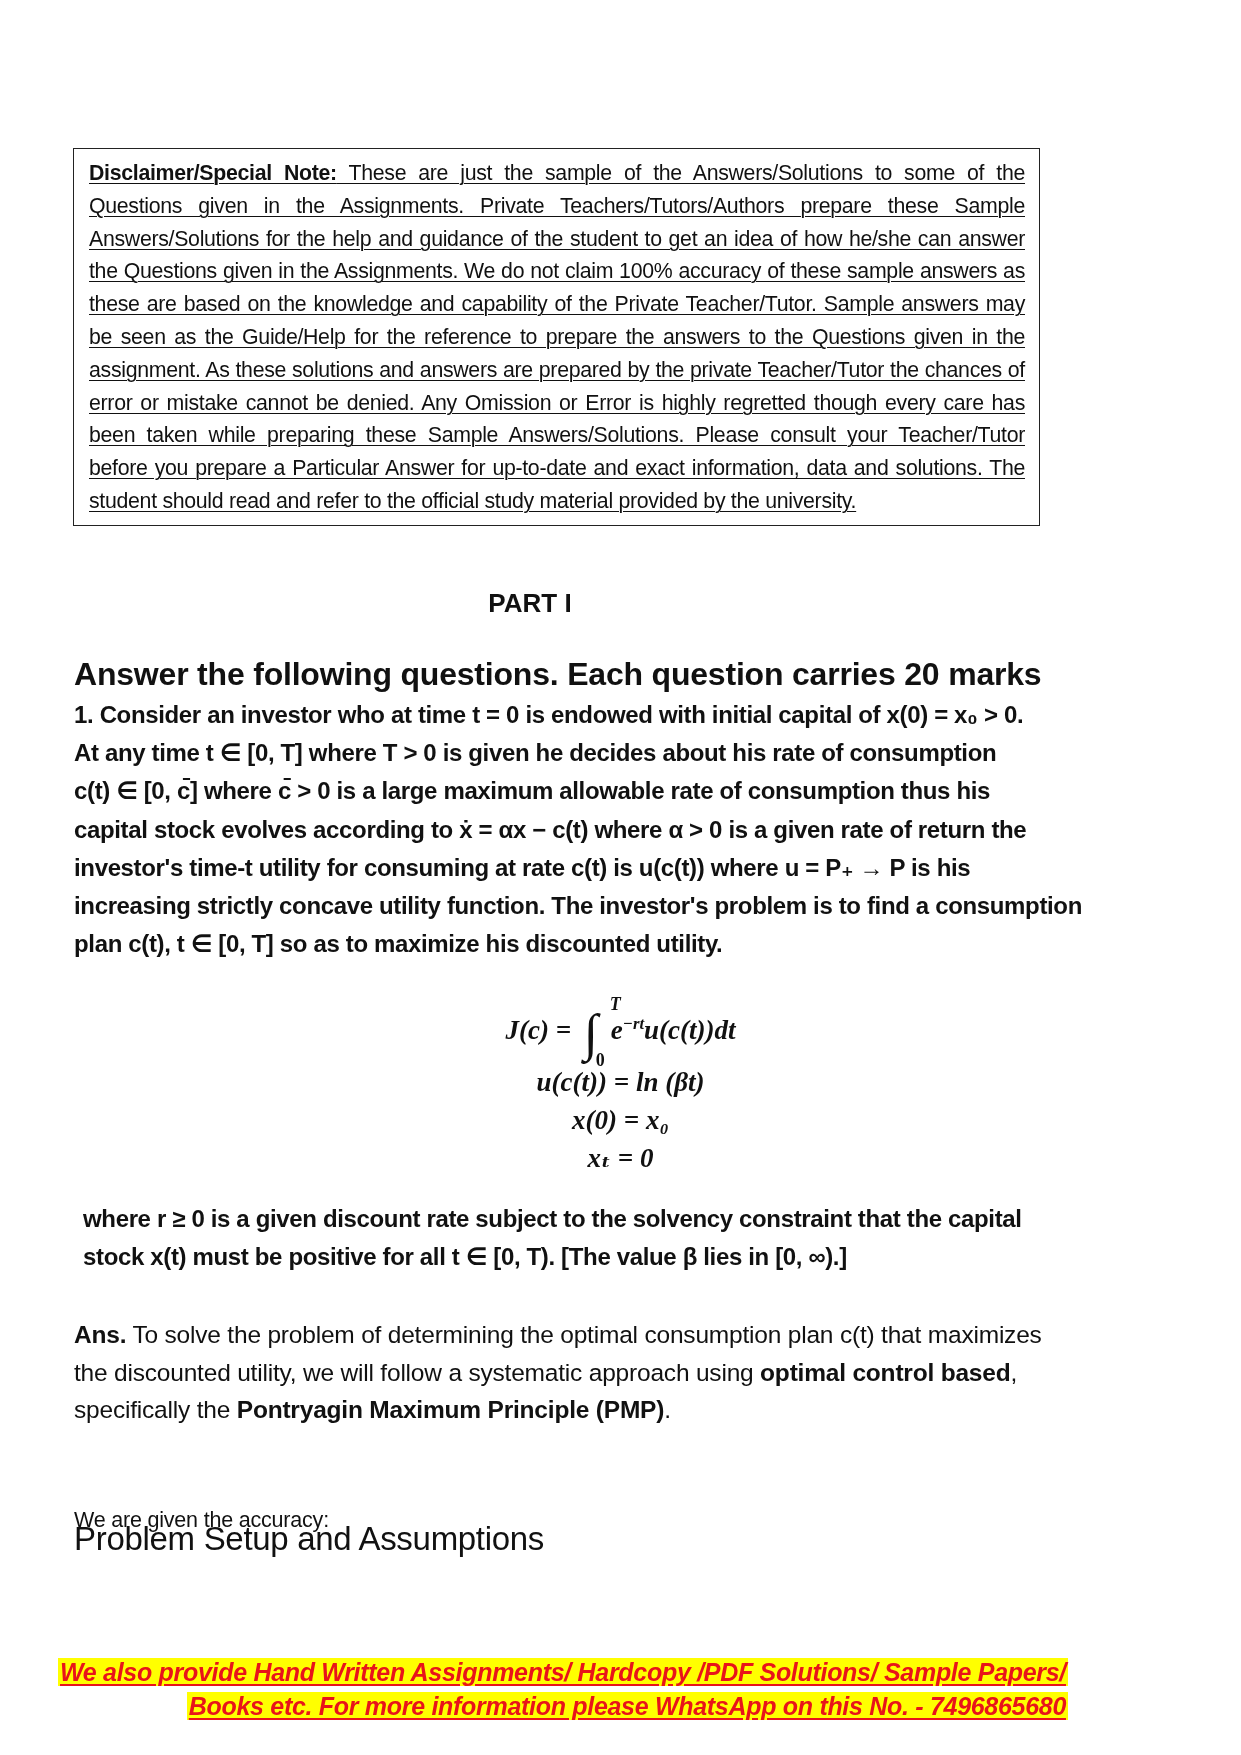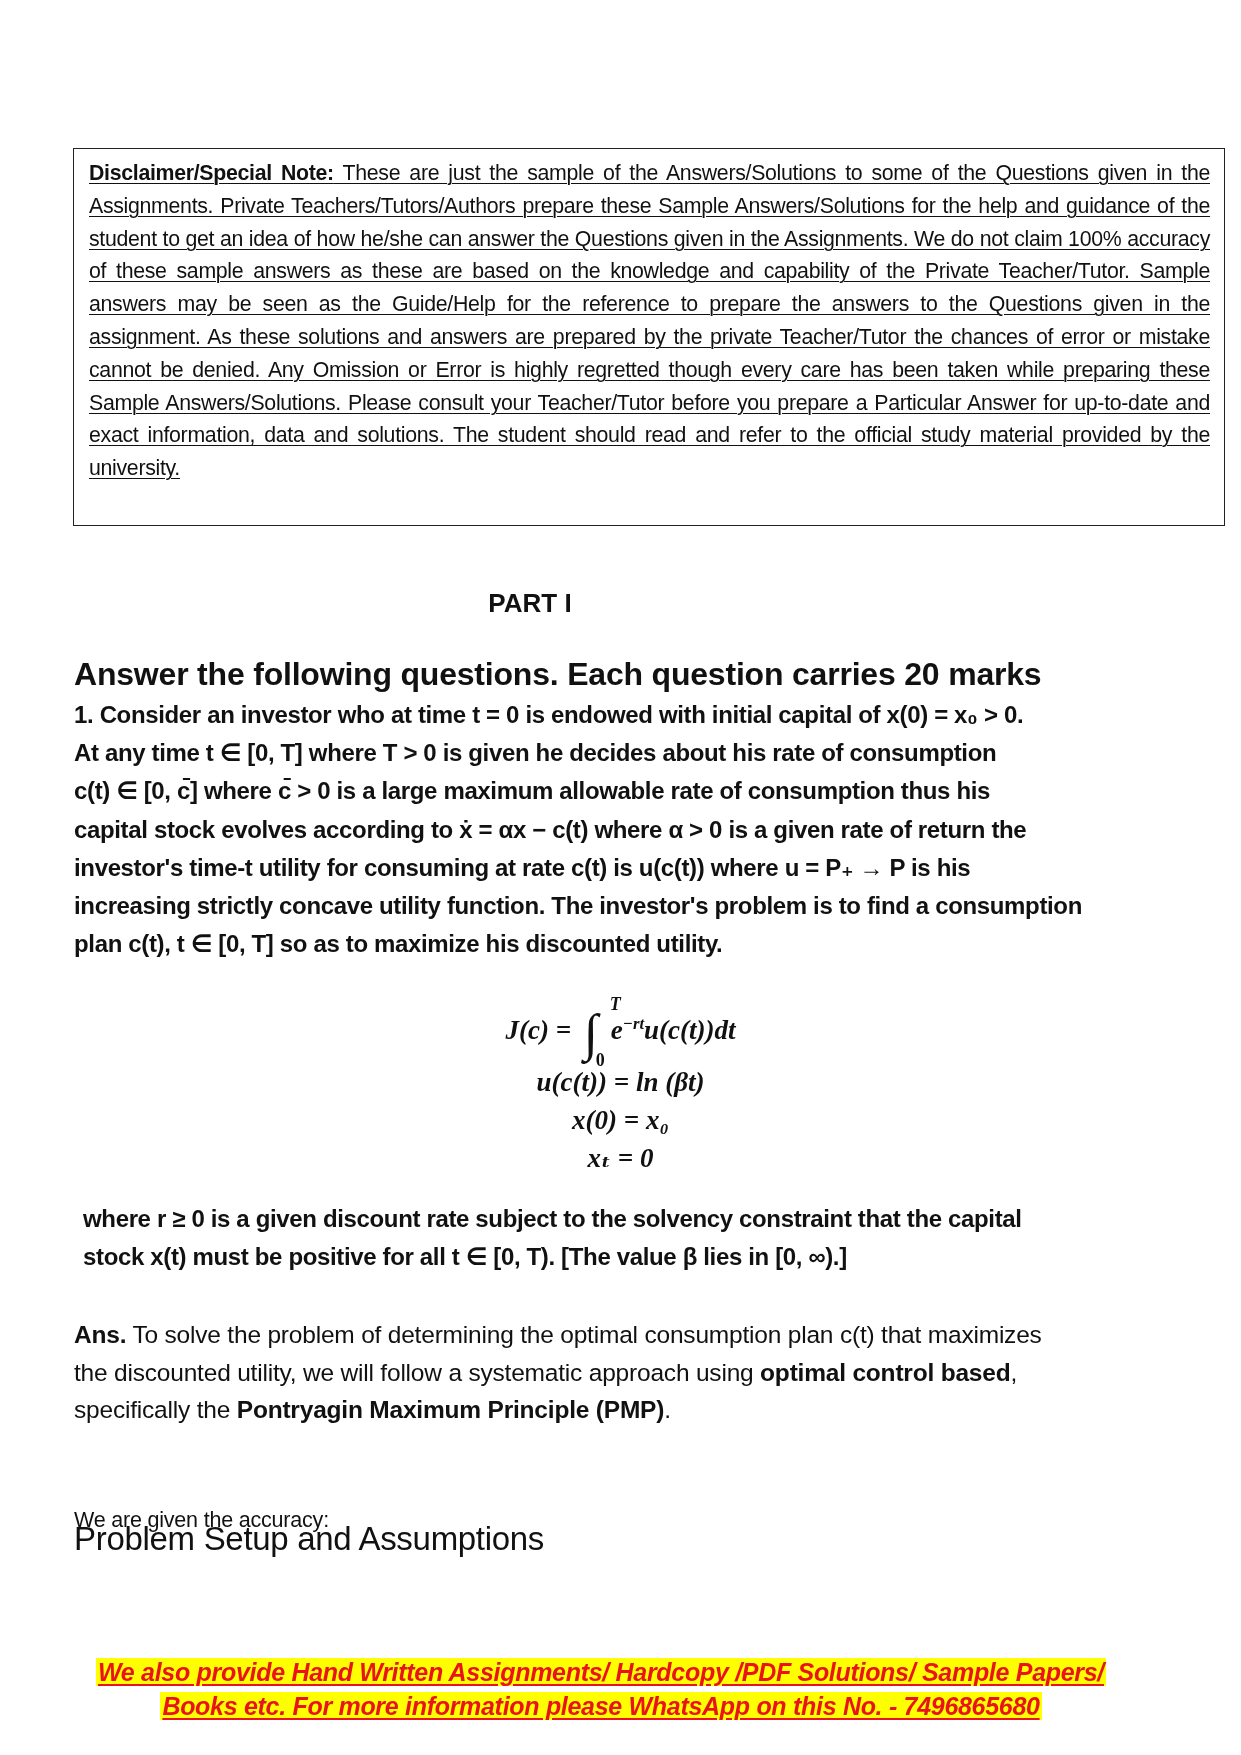--- a/index.html
+++ b/index.html
@@ -3,21 +3,21 @@
   <meta charset="utf-8">
   <style>
     html, body { margin: 0; padding: 0; background: #ffffff; }
     body {
       width: 1241px; height: 1755px; position: relative; overflow: hidden;
       font-family: "Liberation Sans", "DejaVu Sans", sans-serif; color: #111;
     }
 
     
     .disclaimer {
-      position: absolute; left: 73px; top: 148px; width: 1152px; height: 378px;
+      position: absolute; left: 73px; top: 148px; width: 967px; height: 378px;
       border: 1.5px solid #222; box-sizing: border-box;
       padding: 8px 14px 0 15px;
     }
     .disclaimer p {
       margin: 0; font-size: 21.3px; line-height: 32.8px; text-align: justify;
       text-decoration: underline; text-underline-offset: 3px; text-decoration-thickness: 1px;
       letter-spacing: -0.3px;
     }
     .disclaimer b { font-weight: bold; }
 
@@ -65,21 +65,21 @@
 
     .section-title {
       position: absolute; left: 74px; top: 1520px; font-size: 33px; font-weight: normal;
       letter-spacing: -0.3px;
     }
     .given {
       position: absolute; left: 74px; top: 1508px; font-size: 21.5px; letter-spacing: -0.2px;
     }
 
     .promo {
-      position: absolute; left: 0; width: 1202px; top: 1655px; text-align: center;
+      position: absolute; left: 0; width: 1068px; top: 1655px; text-align: right;
       font-size: 25px; font-weight: bold; font-style: italic; line-height: 34px;
       letter-spacing: -0.3px;
     }
     .promo span {
       background: #ffff00; color: #e8141a;
       text-decoration: underline; text-decoration-color: #e8141a;
       text-underline-offset: 3px; padding: 0 2px;
     }
   </style>
 </head>

